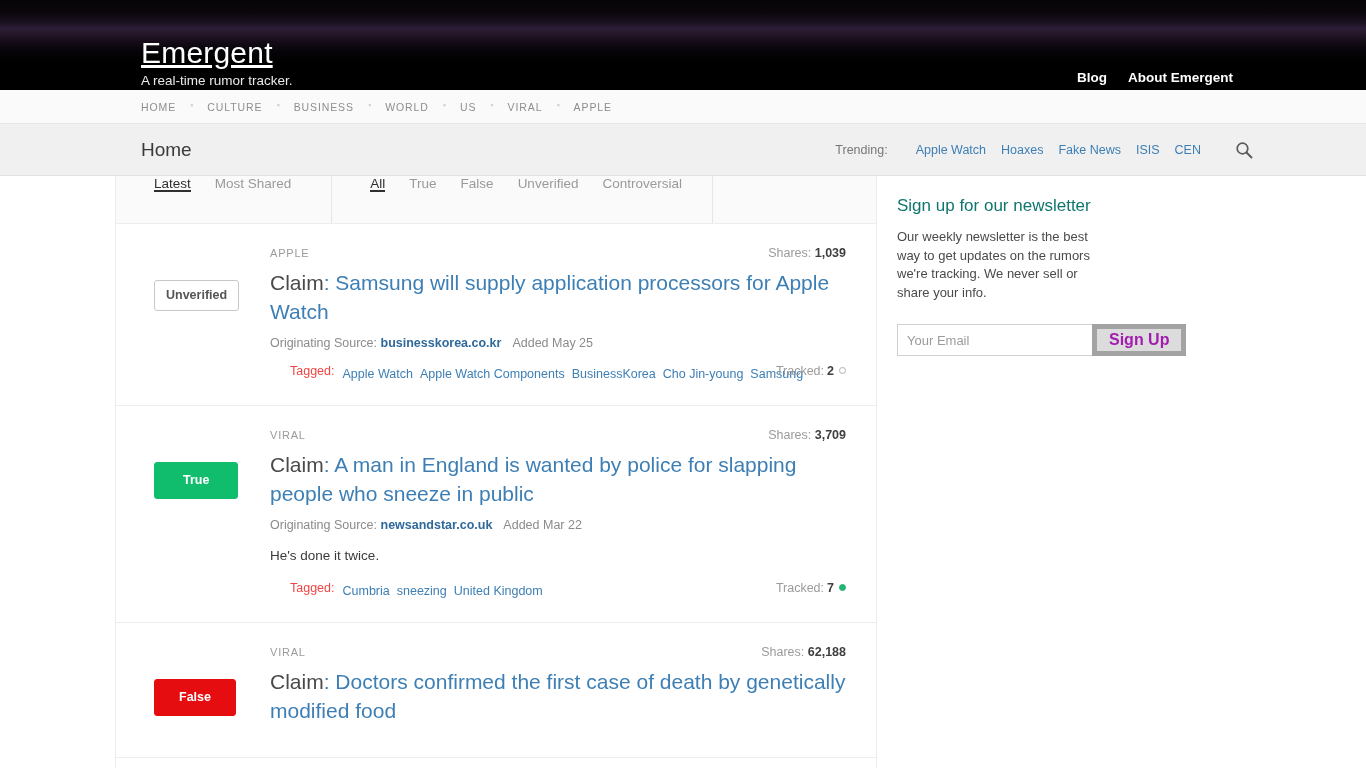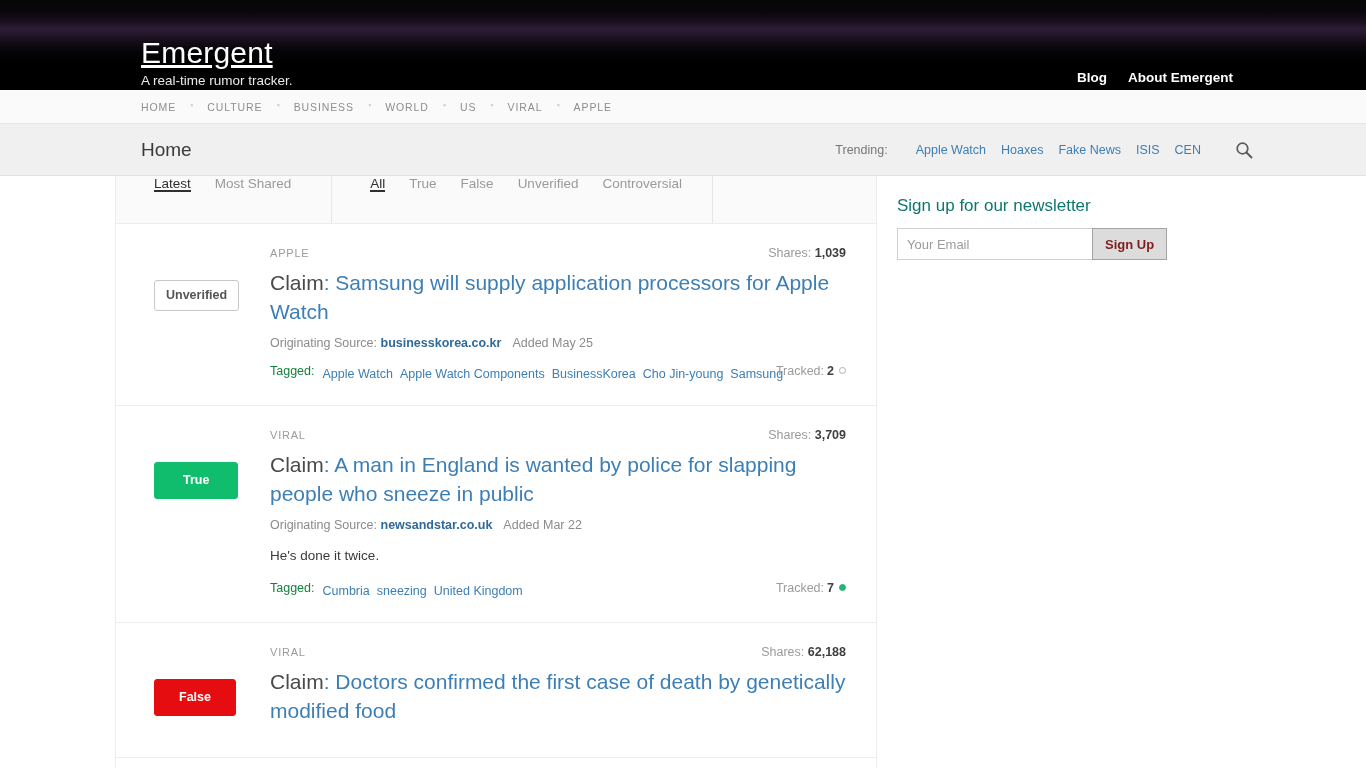--- a/index.html
+++ b/index.html
@@ -276,23 +276,24 @@
     margin-bottom: 18px;
     margin-top: 16px;
   }
   .claim-footer {
     display: flex;
     align-items: flex-start;
     margin-top: 14px;
   }
   .tagged-label {
     font-size: 12.5px;
-    color: #15803d;
+    color: #ef4444;
     margin-right: 8px;
     flex: none;
+    margin-left: 20px;
   }
   .tags {
     max-width: 320px;
     line-height: 18px;
   }
   .tags a {
     font-size: 12.5px;
     color: #3d7fb5;
     text-decoration: none;
     margin-right: 7px;
@@ -349,23 +350,23 @@
     padding: 0 9px;
     font-size: 13px;
     color: #333;
     font-family: "Liberation Sans", sans-serif;
     background: #fff;
     outline: none;
   }
   .email-input::placeholder { color: #9c9c9c; }
   .signup-btn {
     background: #dcdcdc;
-    border: 1px solid #a3a3a3;
-    color: #7f1d1d;
-    font-size: 13px;
+    border: 5px solid #a3a3a3;
+    color: #a21caf;
+    font-size: 16px;
     font-weight: 700;
     padding: 0 12px;
     cursor: pointer;
     font-family: "Liberation Sans", sans-serif;
     white-space: nowrap;
   }
 </style>
 </head>
 <body>
 
@@ -481,19 +482,20 @@
             </div>
             <a href="#" class="claim-title"><span class="lead">Claim</span><span>: Doctors confirmed the first case of death by genetically modified food</span></a>
           </div>
         </article>
       </div>
 
   </main>
 
   <aside class="sidebar">
     <h2 class="side-title">Sign up for our newsletter</h2>
+    <p class="side-text">Our weekly newsletter is the best way to get updates on the rumors we're tracking. We never sell or share your info.</p>
     <form class="signup-form">
       <input class="email-input" type="text" placeholder="Your Email" style="">
       <button class="signup-btn">Sign Up</button>
     </form>
   </aside>
 
 </div>
 
 </body></html>

